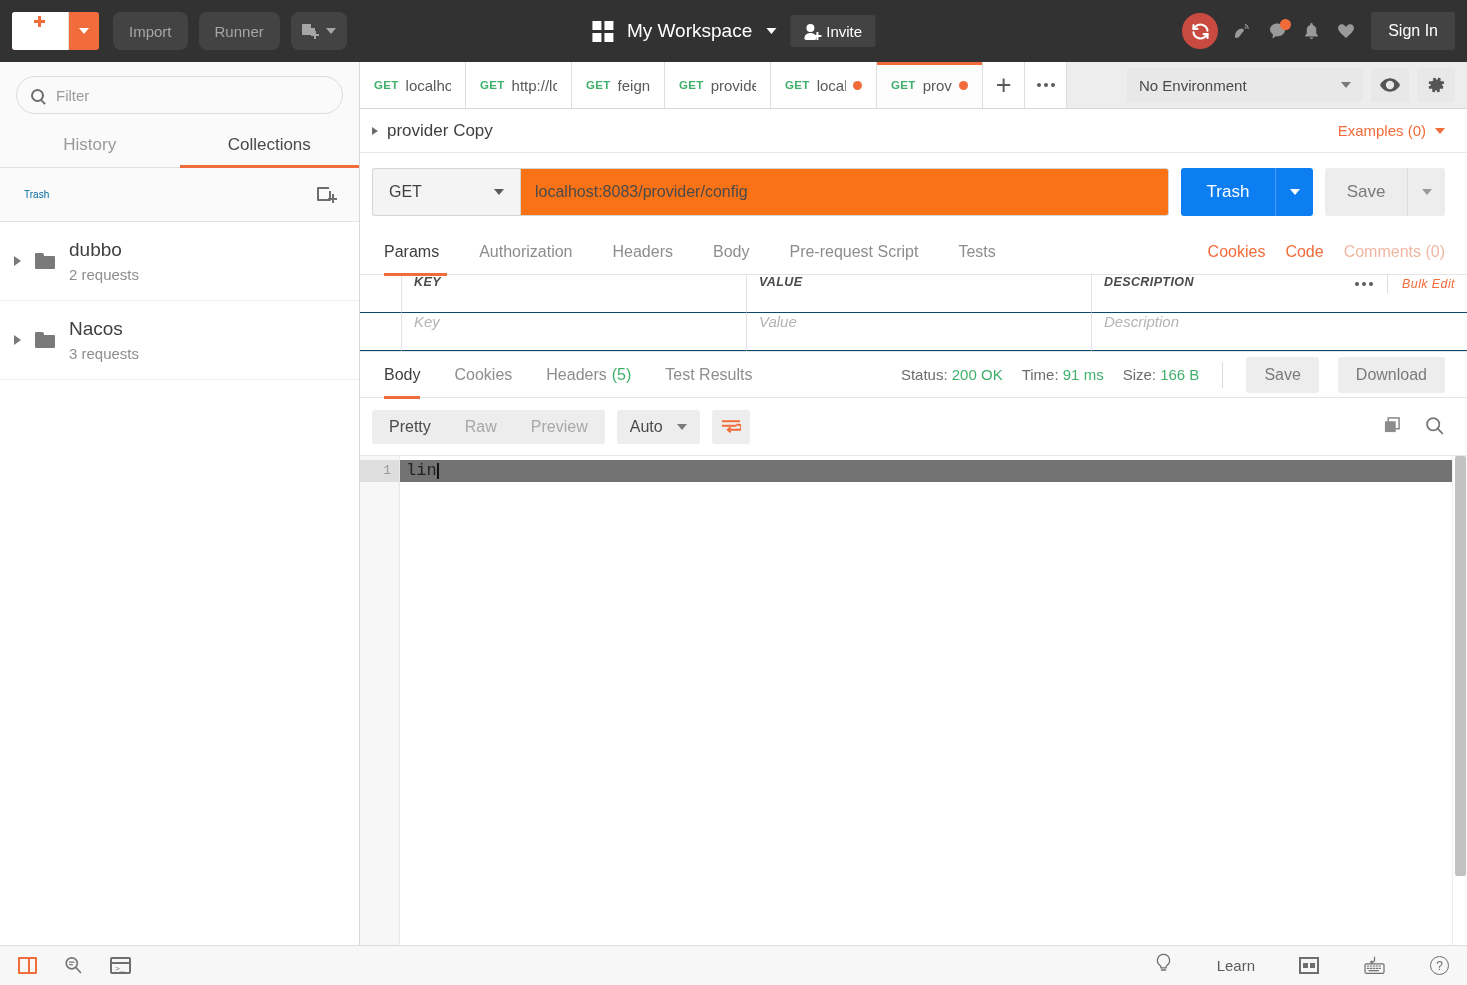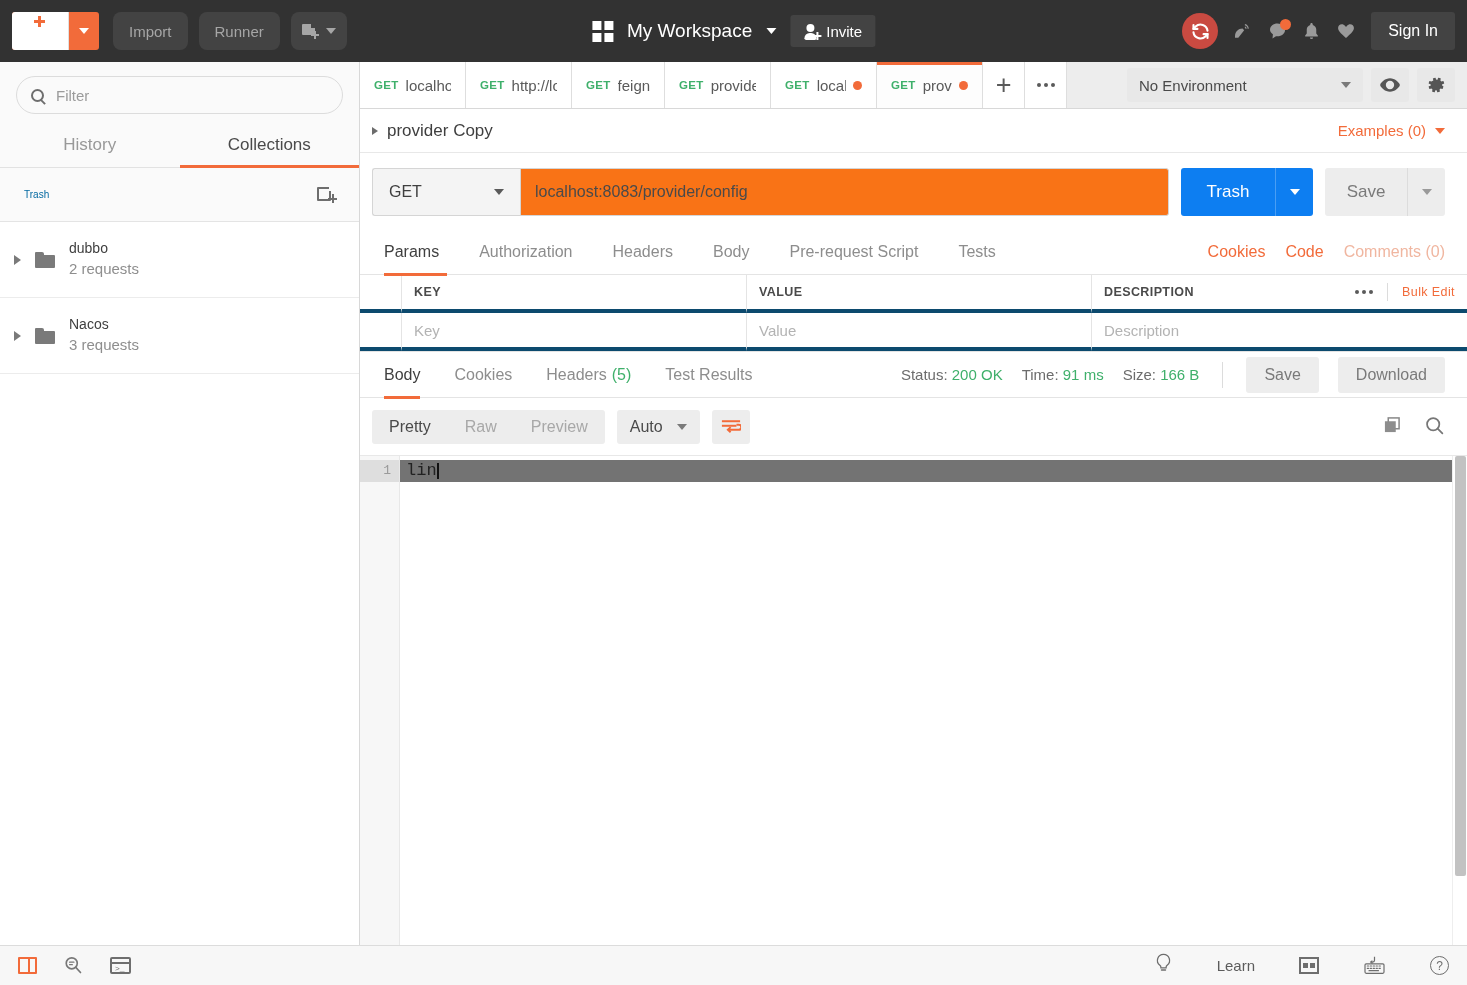--- a/index.html
+++ b/index.html
@@ -150,21 +150,21 @@
     border-bottom: 1px solid #ececec; min-height: 76px;
   }
   .tri-right {
     width: 0; height: 0; border-top: 5px solid transparent;
     border-bottom: 5px solid transparent; border-left: 7px solid #7a7a7a; flex: 0 0 7px;
   }
   .folder-ico { width: 20px; height: 16px; position: relative; flex: 0 0 20px; }
   .folder-ico .tabf { position:absolute; left:0; top:0; width:9px; height:4px; background:#7a7a7a; border-radius:1px 2px 0 0;}
   .folder-ico .body2 { position:absolute; left:0; top:3px; width:20px; height:13px; background:#7a7a7a; border-radius:1px;}
   .folder-ico .body2::after{content:"";position:absolute;left:0;top:0;width:20px;height:2px;background:#fff;opacity:.0;}
-  .coll-text .nm { font-size: 14px; color: #3f3f3f; line-height: 1.45; }
+  .coll-text .nm { font-size: 19px; color: #3f3f3f; line-height: 1.45; }
   .coll-text .sub { font-size: 15px; color: #8e8e8e; line-height: 1.5; }
 
   
   .main { flex: 1 1 auto; display: flex; flex-direction: column; min-width: 0; background: #fff; }
 
   .tabstrip {
     height: 47px; flex: 0 0 47px; display: flex; align-items: stretch;
     background: #ededed; border-bottom: 1px solid #d8d8d8;
   }
   .tabs-left { display: flex; align-items: stretch; }
@@ -267,22 +267,22 @@
     content: ""; position: absolute; left: 12px; right: 12px; bottom: -1px;
     height: 3px; background: #f26b3a;
   }
   .rq-right { margin-left: auto; display: flex; align-items: center; gap: 20px; font-size: 16px; }
   .lnk-or { color: #f26b3a; }
   .lnk-mute { color: #f0b6a0; }
 
   .ptable { border-bottom: 1px solid #e4e4e4; }
   .ptable .row { display: flex; }
   .ptable .cell {
-    border-right: 1px solid #e4e4e4; border-bottom: 4px solid #0c4a6e;
-    padding: 0 12px; display: flex; align-items: center; height: 38px;
+    border-right: 1px solid #e4e4e4; border-bottom: 1px solid #0c4a6e;
+    padding: 0 12px; display: flex; align-items: flex-start; height: 38px; font-style: italic;
   }
   .ptable .chk { width: 42px; flex: 0 0 42px; }
   .ptable .c-key { width: 345px; flex: 0 0 345px; }
   .ptable .c-val { width: 345px; flex: 0 0 345px; }
   .ptable .c-desc { flex: 1 1 auto; border-right: none; justify-content: space-between; }
   .ptable .hdr .cell { background: #fff; font-size: 12.5px; color: #4a4a4a; font-weight: bold; letter-spacing: .4px; }
   .ptable .inp .cell { font-size: 15px; color: #b3b3b3; }
   .hdr-actions { display: flex; align-items: center; gap: 14px; font-weight: normal; }
   .vdiv { width: 1px; height: 18px; background: #dcdcdc; }
 

